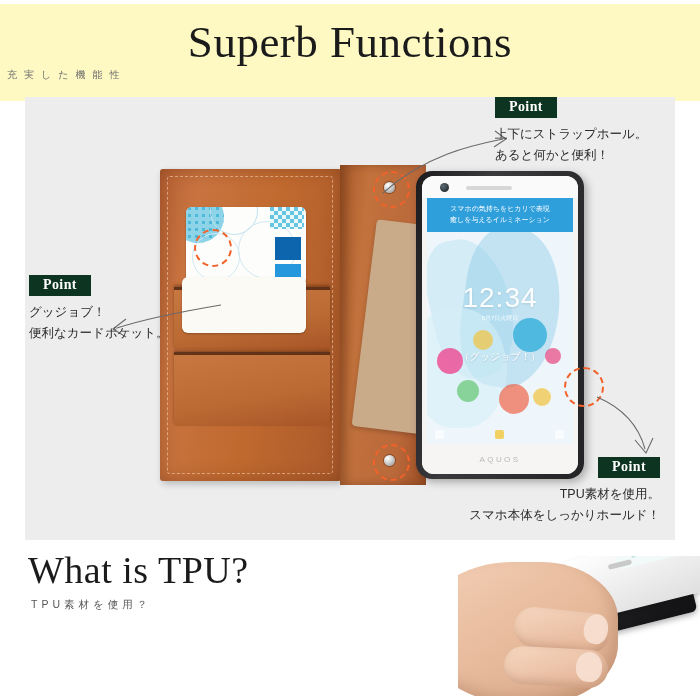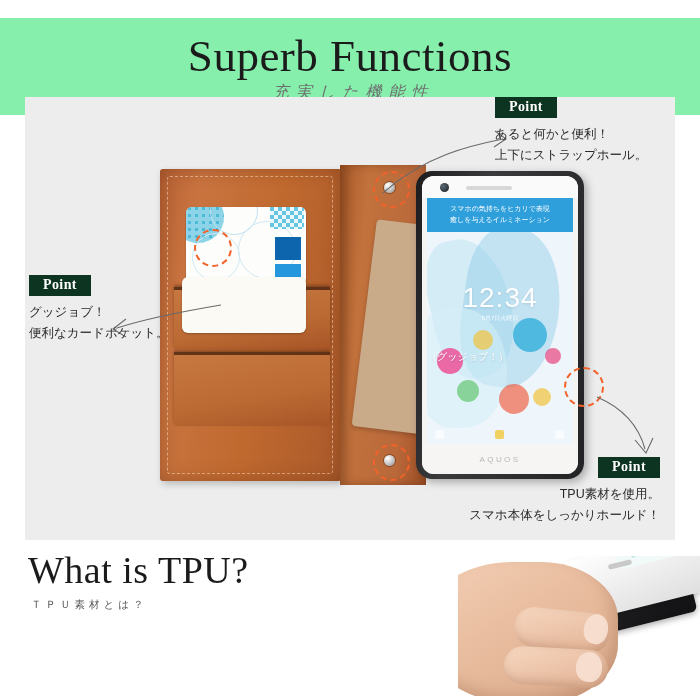--- a/index.html
+++ b/index.html
@@ -4,30 +4,30 @@
 <style>
   html,body{margin:0;padding:0;}
   body{
     width:700px;height:700px;overflow:hidden;background:#ffffff;
     font-family:"Liberation Sans","DejaVu Sans",sans-serif;
     -webkit-font-smoothing:antialiased;
   }
   .page{position:relative;width:700px;height:700px;}
 
   
-  .header{position:absolute;left:0;top:18px;width:700px;height:97px;background:#86efac;}
+  .header{position:absolute;left:0;top:4px;width:700px;height:97px;background:#fef9c3;}
   .title{
     position:absolute;left:0;top:12px;width:700px;text-align:center;
     font-family:"Liberation Serif","DejaVu Serif",serif;
     font-size:45px;line-height:52px;color:#1b1b1b;font-weight:400;
     letter-spacing:.5px;
   }
   .subtitle{
-    position:absolute;left:0;top:64px;width:700px;text-align:center;
-    font-size:16px;color:#6f6f6f;letter-spacing:7px;text-indent:7px;font-style:italic;
+    position:absolute;left:0;top:64px;width:700px;
+    font-size:10px;color:#6f6f6f;letter-spacing:7px;text-indent:7px;
   }
 
   
   .panel{
     position:absolute;left:25px;top:97px;width:650px;height:443px;
     background:#eeedee;overflow:hidden;
   }
 
   
   .case-stage{position:absolute;left:135px;top:68px;width:430px;height:320px;}
@@ -110,21 +110,21 @@
   .banner{position:absolute;left:0;right:0;top:0;height:34px;background:#2f9fdc;
           color:#fff;font-size:7px;line-height:11px;text-align:center;padding-top:5px;box-sizing:border-box;}
   .wave{position:absolute;border-radius:40% 60% 55% 45%;opacity:.55;}
   .w1{left:4px;top:40px;width:80px;height:140px;background:#bfe3f2;transform:rotate(-12deg);}
   .w2{left:36px;top:30px;width:96px;height:160px;background:#8ecde8;opacity:.45;transform:rotate(8deg);}
   .w3{left:-10px;top:110px;width:90px;height:120px;background:#d6eef8;}
   .clock{position:absolute;left:0;right:0;top:84px;text-align:center;color:#fff;
          font-size:28px;letter-spacing:1px;text-shadow:0 1px 3px rgba(0,0,0,.12);opacity:.95;}
   .clock-date{position:absolute;left:0;right:0;top:116px;text-align:center;color:#fff;font-size:6px;opacity:.9;}
   .bokeh{position:absolute;border-radius:50%;filter:blur(.6px);}
-  .goodjob{position:absolute;left:0;right:0;top:152px;color:#fff;font-size:10px;
+  .goodjob{position:absolute;left:0;right:0;top:152px;text-align:center;color:#fff;font-size:10px;
            text-shadow:0 1px 2px rgba(0,0,0,.18);}
   .tray{position:absolute;left:0;right:0;bottom:2px;height:14px;}
   .tray span{position:absolute;top:2px;width:9px;height:9px;border-radius:2px;background:rgba(255,255,255,.62);}
   .tray .t1{left:8px;}.tray .t2{left:68px;background:rgba(240,200,60,.8);}.tray .t3{left:128px;}
   .phone-chin{position:absolute;left:0;right:0;bottom:0;height:30px;background:#f6f5f3;
               display:flex;align-items:center;justify-content:center;}
   .aquos{font-size:8px;letter-spacing:2.4px;color:#b9b7b3;}
 
   
   .dash-ring{position:absolute;border:2px dashed #f2622a;border-radius:50%;}
@@ -275,22 +275,22 @@
         <path d="M196,208 C160,214 120,222 92,231"></path>
         <path d="M101,222 L88,232 L101,240"></path>
         <path d="M572,300 C600,312 614,330 620,352"></path>
         <path d="M610,343 L621,356 L628,341"></path>
       </g>
     </svg>
 
     <div class="callout" style="left:470px;top:0px;">
       <div class="pt-badge">Point</div>
       <div class="pt-lines">
+        <div class="pt-line">上下にストラップホール。</div>
         <div class="pt-line">あると何かと便利！</div>
-        <div class="pt-line">上下にストラップホール。</div>
       </div>
     </div>
 
     <div class="callout" style="left:4px;top:178px;">
       <div class="pt-badge">Point</div>
       <div class="pt-lines">
         <div class="pt-line">グッジョブ！</div>
         <div class="pt-line">便利なカードポケット。</div>
       </div>
     </div>
@@ -299,21 +299,21 @@
       <div class="pt-badge">Point</div>
       <div class="pt-lines">
         <div class="pt-line">TPU素材を使用。</div>
         <div class="pt-line">スマホ本体をしっかりホールド！</div>
       </div>
     </div>
   </div>
 
   <div class="bottom">
     <div class="tpu-title">What is TPU?</div>
-    <div class="tpu-sub">ＴＰＵ素材とは？</div>
+    <div class="tpu-sub">TPU素材を使用？</div>
     <div class="photo">
       <div class="case-black"></div>
       <div class="phone-white"></div>
       <div class="btn-side"></div>
       <div class="hand"></div>
       <div class="finger f1"></div>
       <div class="nail n1"></div>
       <div class="finger f2"></div>
       <div class="nail n2"></div>
     </div>

